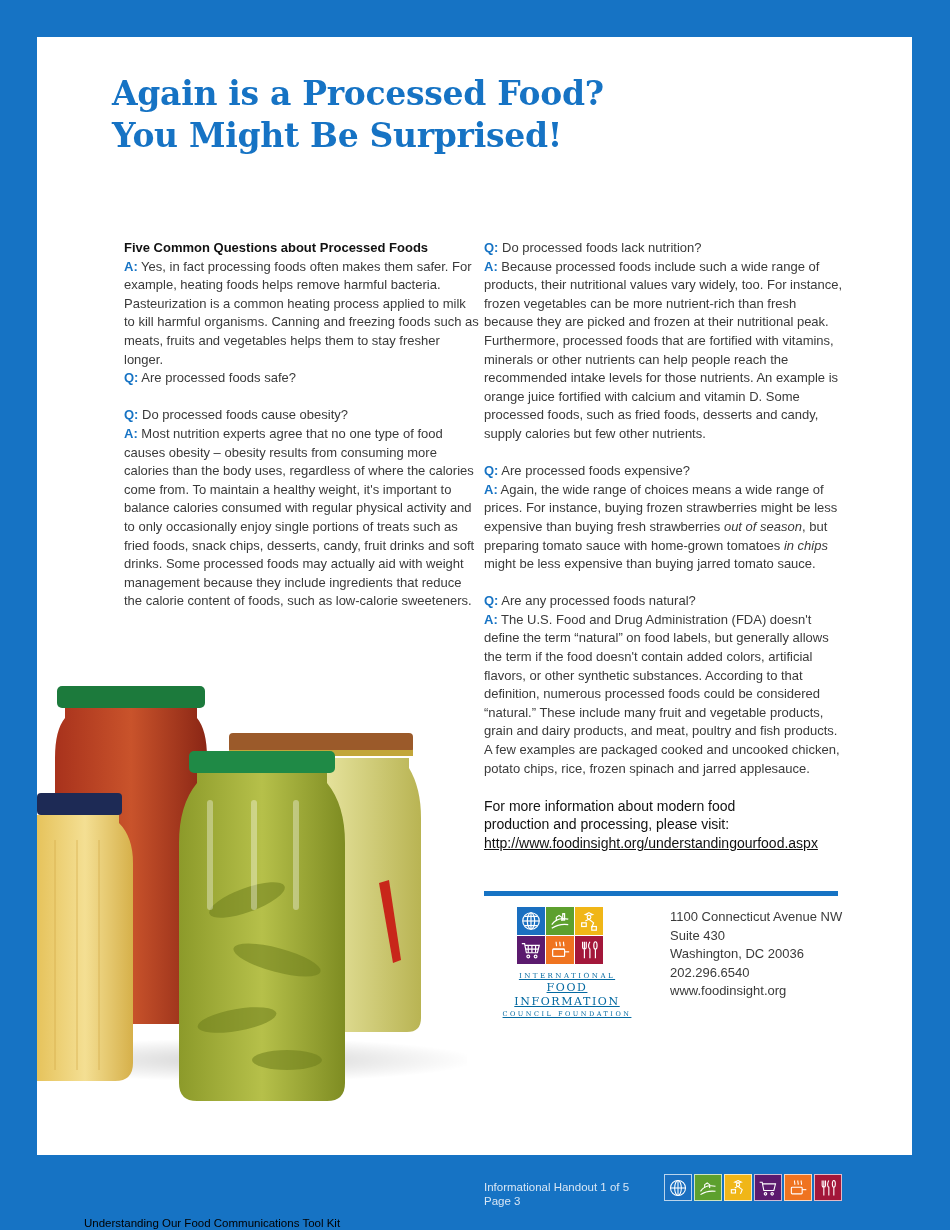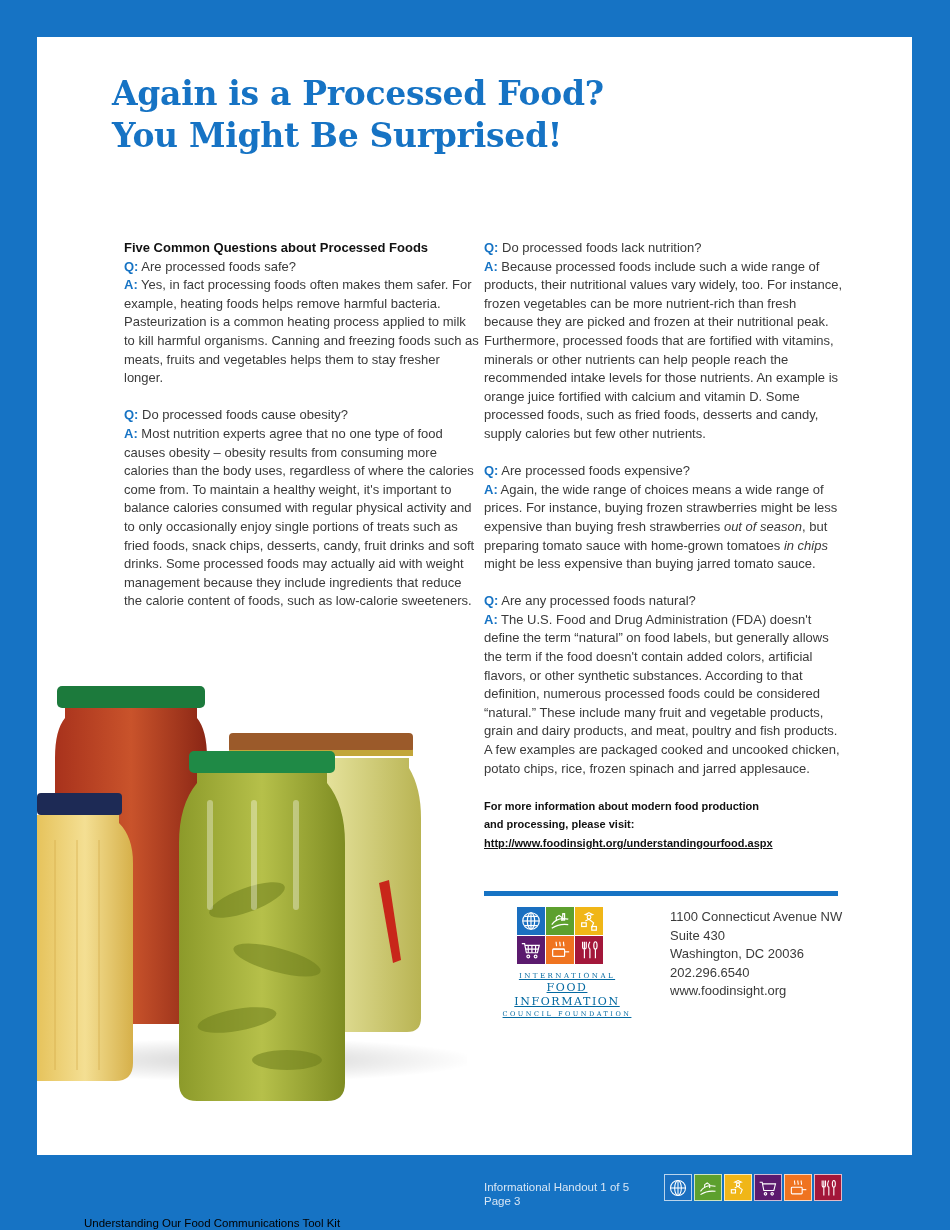--- a/index.html
+++ b/index.html
@@ -7,21 +7,21 @@
   body { background: #1673c4; position: relative; font-family: "Liberation Sans", sans-serif; }
   .page { position: absolute; left: 37px; top: 37px; width: 875px; height: 1118px; background: #ffffff; overflow: hidden; }
   .title { position: absolute; left: 75px; top: 36px; width: 600px; font-family: "DejaVu Serif", "Liberation Serif", serif; font-weight: bold; color: #1673c4; font-size: 33px; line-height: 42px; letter-spacing: -0.3px; }
   .title div { white-space: nowrap; }
   .col { position: absolute; font-size: 13px; line-height: 18.6px; color: #3a3a3a; }
   .col-left { left: 87px; top: 202px; width: 355px; }
   .col-right { left: 447px; top: 202px; width: 360px; }
   .heading { font-weight: bold; color: #111; }
   .qa { margin-bottom: 18.6px; }
   .q-label, .a-label { color: #1673c4; font-weight: bold; }
-  .more { font-weight: bold; color: #111; font-size: 11px; line-height: 18.6px; }
+  .more { font-weight: normal; color: #111; font-size: 14px; line-height: 18.6px; }
   .more a { color: #111; text-decoration: underline; text-align: right; }
   .divider { position: absolute; left: 447px; top: 854px; width: 354px; height: 5px; background: #1673c4; }
   .logo { position: absolute; left: 460px; top: 870px; width: 140px; }
   .logo-grid { position: absolute; left: 20px; top: 0; width: 87px; height: 58px; display: grid; grid-template-columns: repeat(3, 28px); grid-template-rows: repeat(2, 28px); gap: 1px; }
   .tile { display: flex; align-items: center; justify-content: center; }
   .tile svg { width: 22px; height: 22px; }
   .logo-text { position: absolute; left: 0; top: 64px; width: 140px; text-align: center; font-family: "DejaVu Serif", "Liberation Serif", serif; color: #0369a1; text-decoration: underline; }
   .lt1 { font-size: 7px; letter-spacing: 2.5px; line-height: 10px; }
   .lt2 { font-size: 11px; letter-spacing: 1.6px; line-height: 14px; }
   .lt3 { font-size: 6.5px; letter-spacing: 2.5px; line-height: 10px; }
@@ -41,22 +41,22 @@
 <div class="page">
 
   <h1 class="title">
     <div>Again is a Processed Food?</div>
     <div>You Might Be Surprised!</div>
   </h1>
 
   <div class="col col-left">
     <div class="heading">Five Common Questions about Processed Foods</div>
     <div class="qa">
+      <div><span class="a-label">A:</span><span> Yes, in fact processing foods often makes them safer. For example, heating foods helps remove harmful bacteria. Pasteurization is a common heating process applied to milk to kill harmful organisms. Canning and freezing foods such as meats, fruits and vegetables helps them to stay fresher longer.</span></div>
       <div><span class="q-label">Q:</span><span> Are processed foods safe?</span></div>
-      <div><span class="a-label">A:</span><span> Yes, in fact processing foods often makes them safer. For example, heating foods helps remove harmful bacteria. Pasteurization is a common heating process applied to milk to kill harmful organisms. Canning and freezing foods such as meats, fruits and vegetables helps them to stay fresher longer.</span></div>
     </div>
     <div class="qa">
       <div><span class="q-label">Q:</span><span> Do processed foods cause obesity?</span></div>
       <div><span class="a-label">A:</span><span> Most nutrition experts agree that no one type of food causes obesity – obesity results from consuming more calories than the body uses, regardless of where the calories come from. To maintain a healthy weight, it's important to balance calories consumed with regular physical activity and to only occasionally enjoy single portions of treats such as fried foods, snack chips, desserts, candy, fruit drinks and soft drinks. Some processed foods may actually aid with weight management because they include ingredients that reduce the calorie content of foods, such as low-calorie sweeteners.</span></div>
     </div>
   </div>
 
   <div class="col col-right">
     <div class="qa">
       <div><span class="q-label">Q:</span><span> Do processed foods lack nutrition?</span></div>

